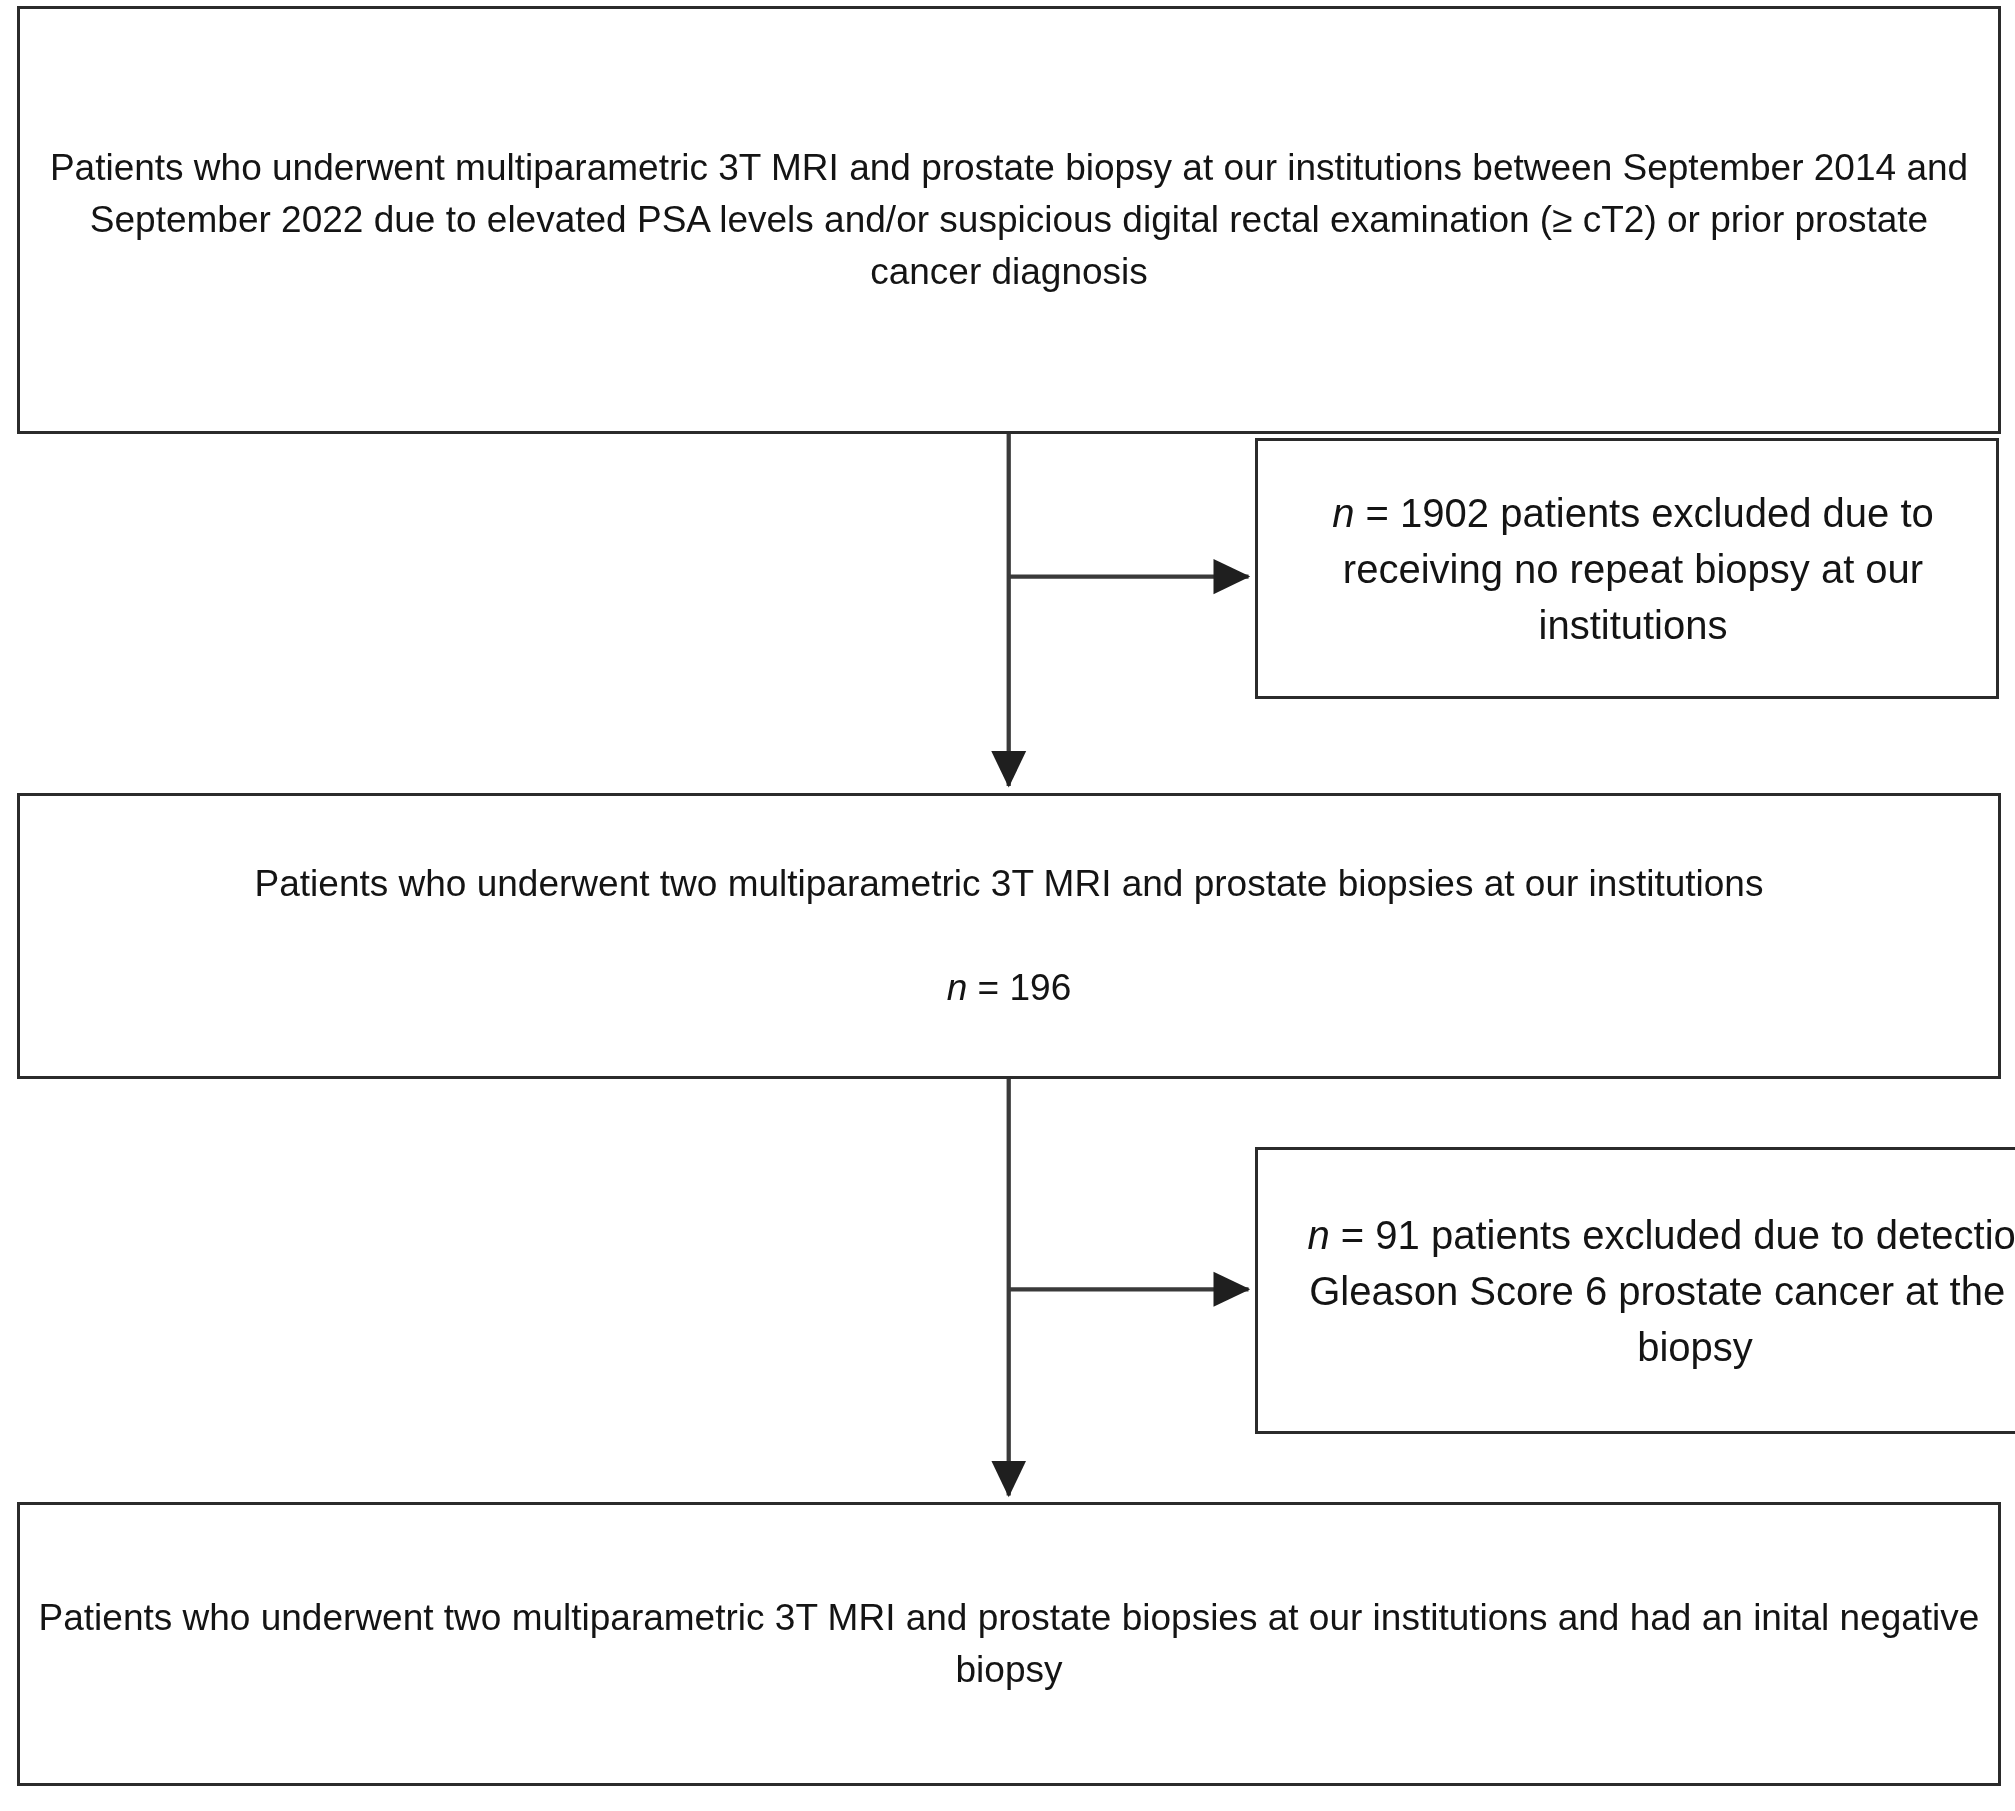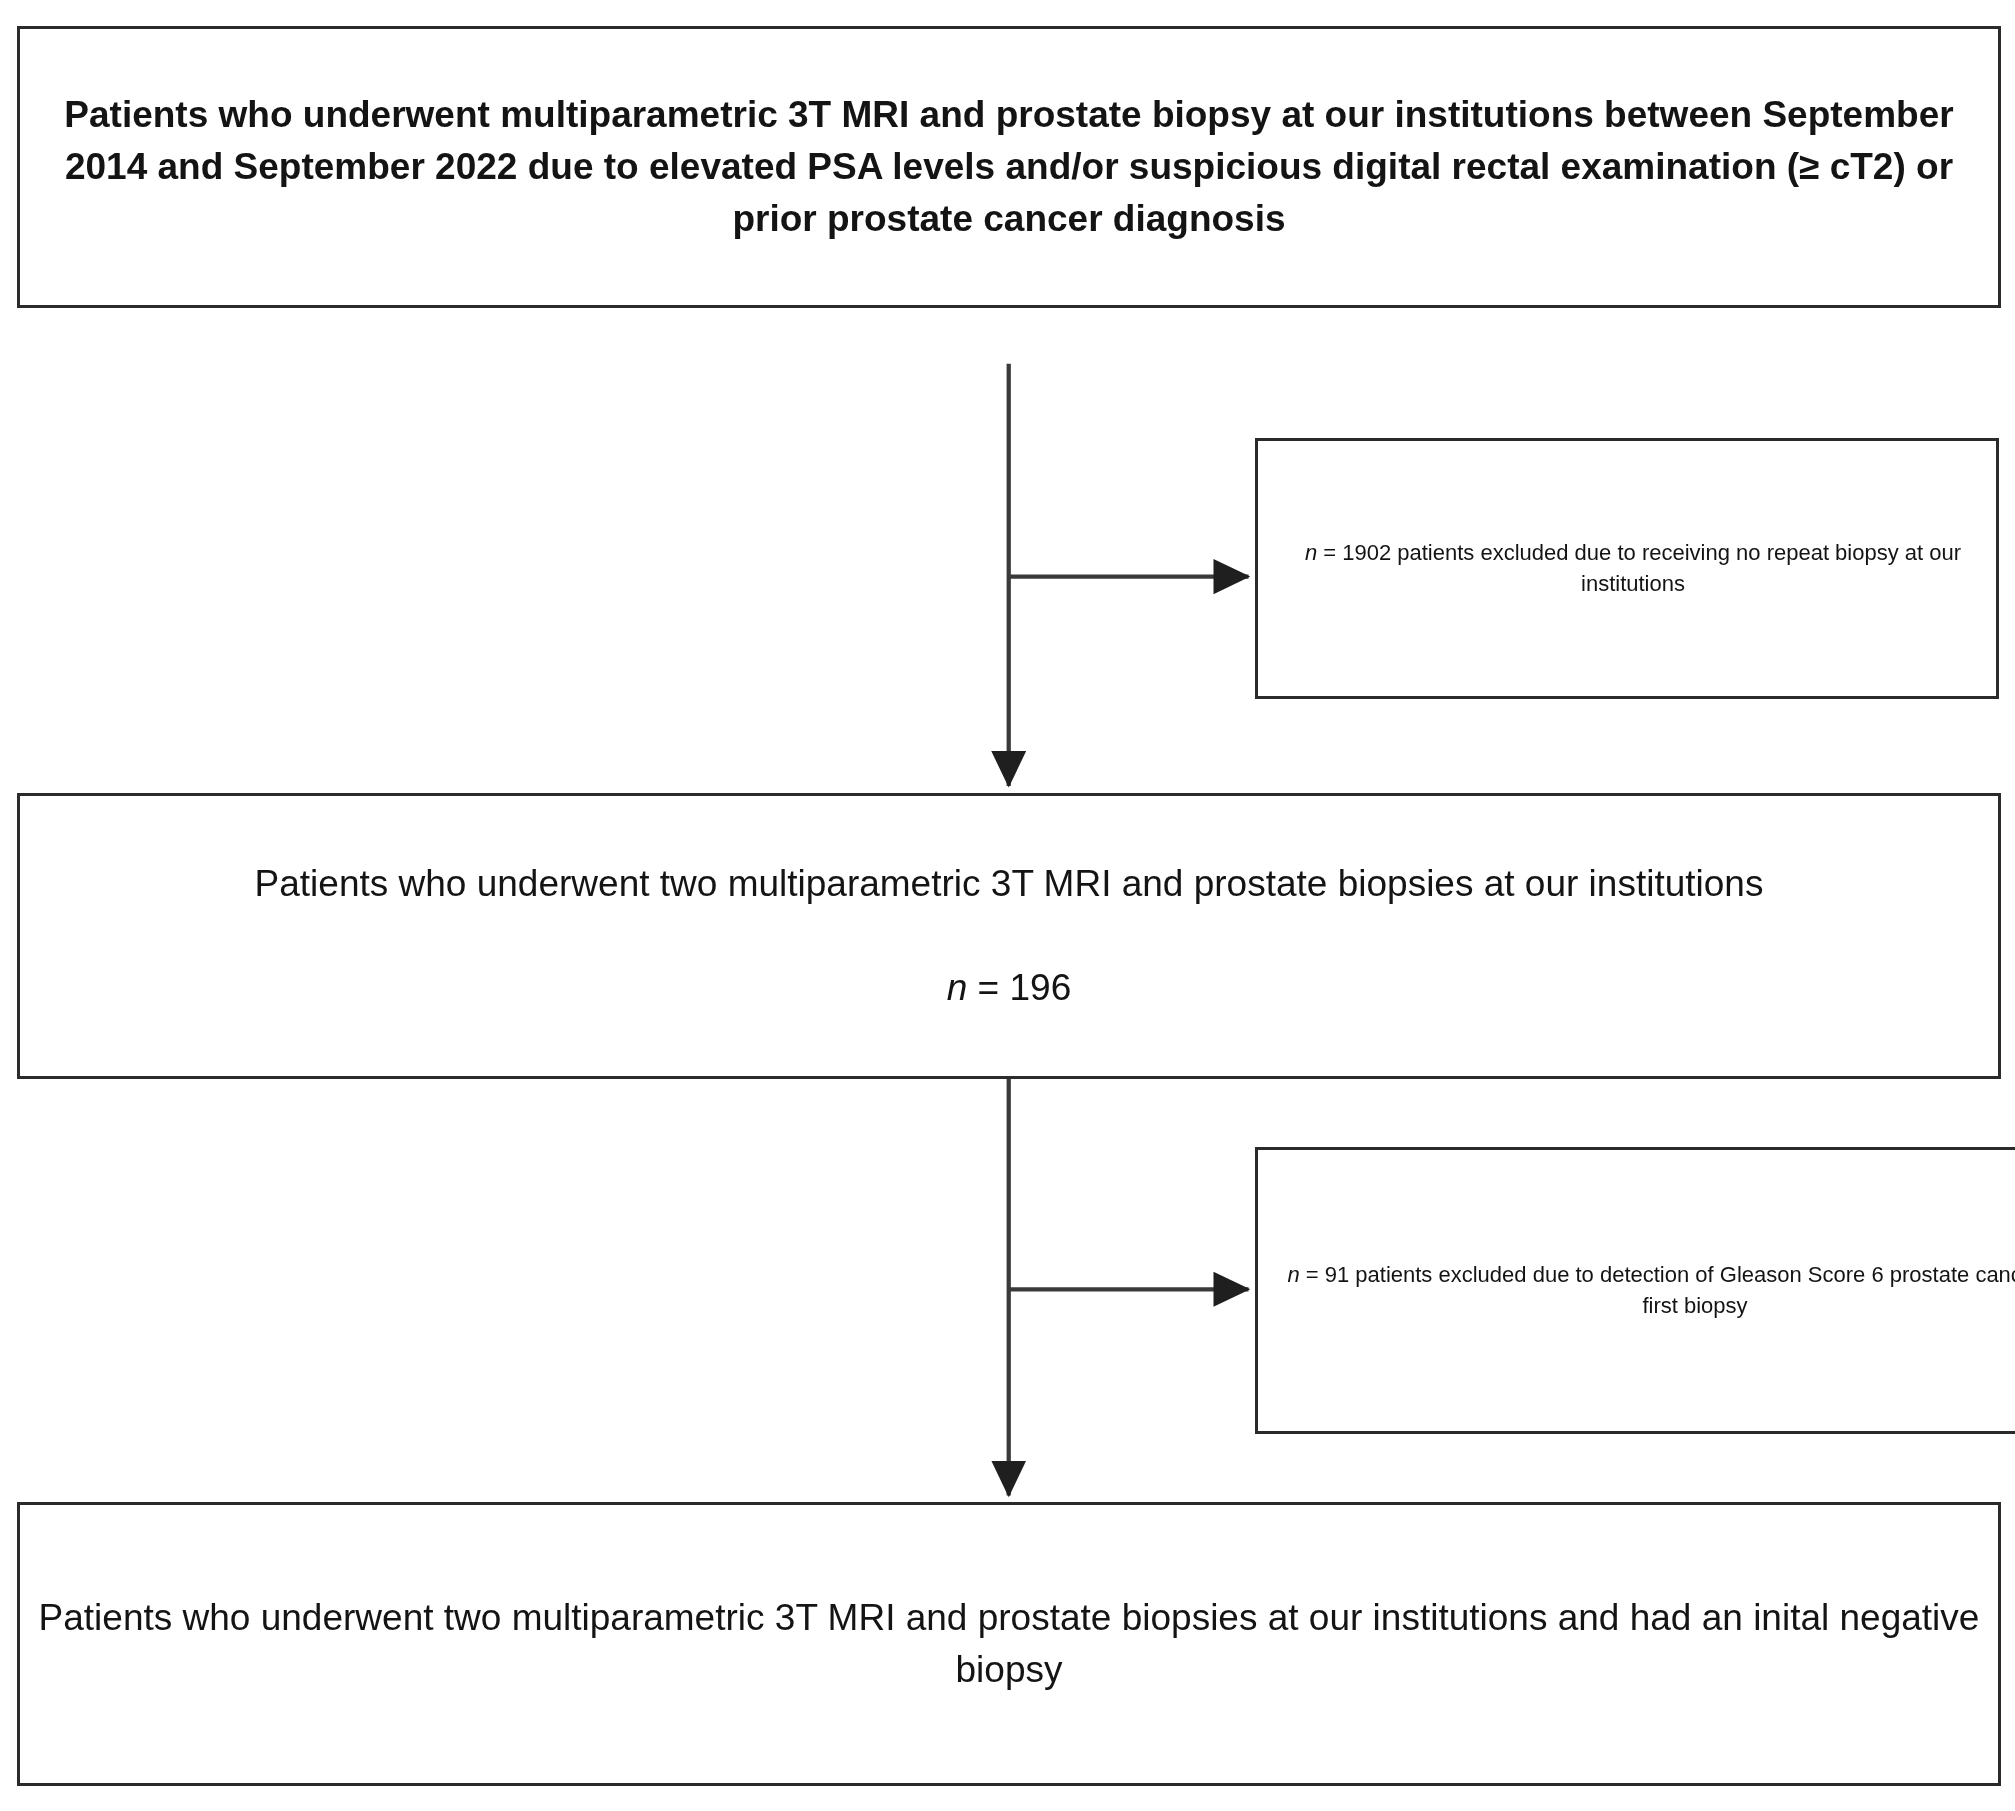--- a/index.html
+++ b/index.html
@@ -35,33 +35,33 @@
   .flow-box .box-text {
     display: block;
     width: 100%;
     padding: 0 16px;
     white-space: pre-line;
   }
   .main-box {
     font-size: 37px;
   }
   .side-box {
-    font-size: 22px;
+    font-size: 40px;
     padding-left: 12px;
   }
   .box-n {
     display: block;
     white-space: nowrap;
   }
   .ital-n {
     font-style: italic;
   }
 
   
-  #box-enrolled  { left: 17px;   top: 26px;   width: 1984px; height: 282px; font-weight: bold; }
+  #box-enrolled  { left: 17px;   top: 6px;   width: 1984px; height: 428px; }
   #box-excluded-1{ left: 1255px; top: 438px;  width: 744px; height: 261px; }
   #box-two-mri   { left: 17px;   top: 793px; width: 1984px; height: 286px; }
   #box-excluded-2{ left: 1255px; top: 1147px; width: 868px; height: 287px; }
   #box-final     { left: 17px;   top: 1502px; width: 1984px; height: 284px; }
 
   
   #connectors {
     position: absolute;
     left: 0;
     top: 0;

